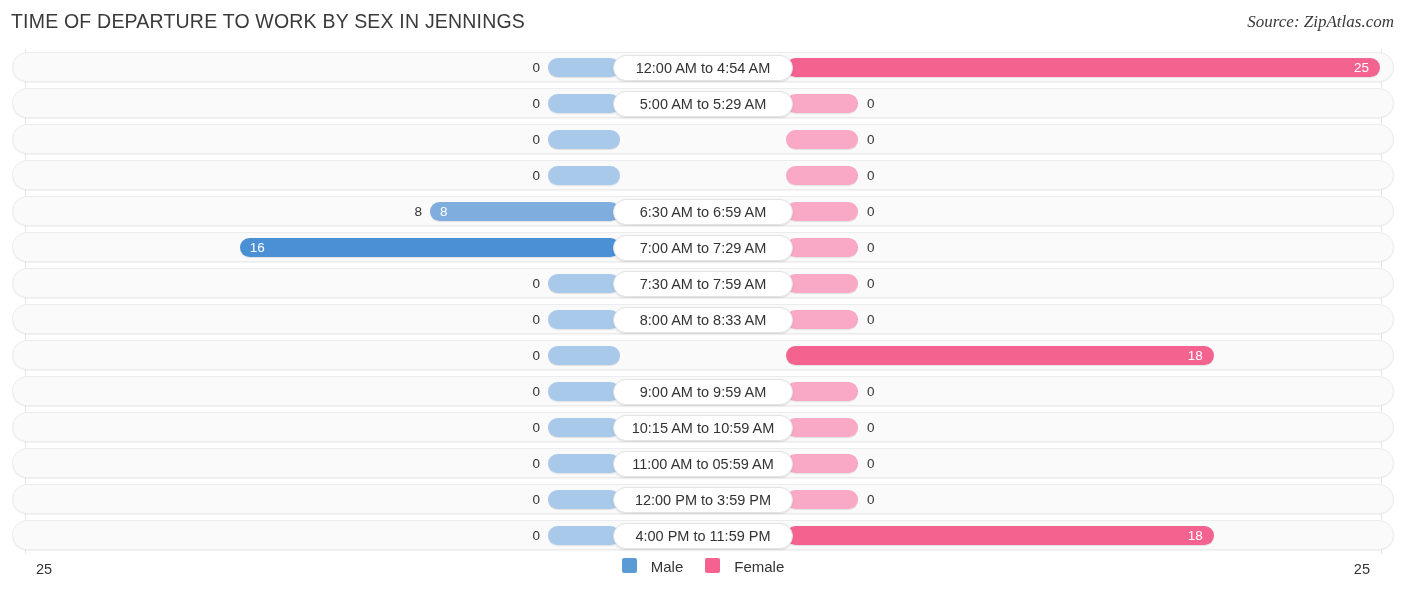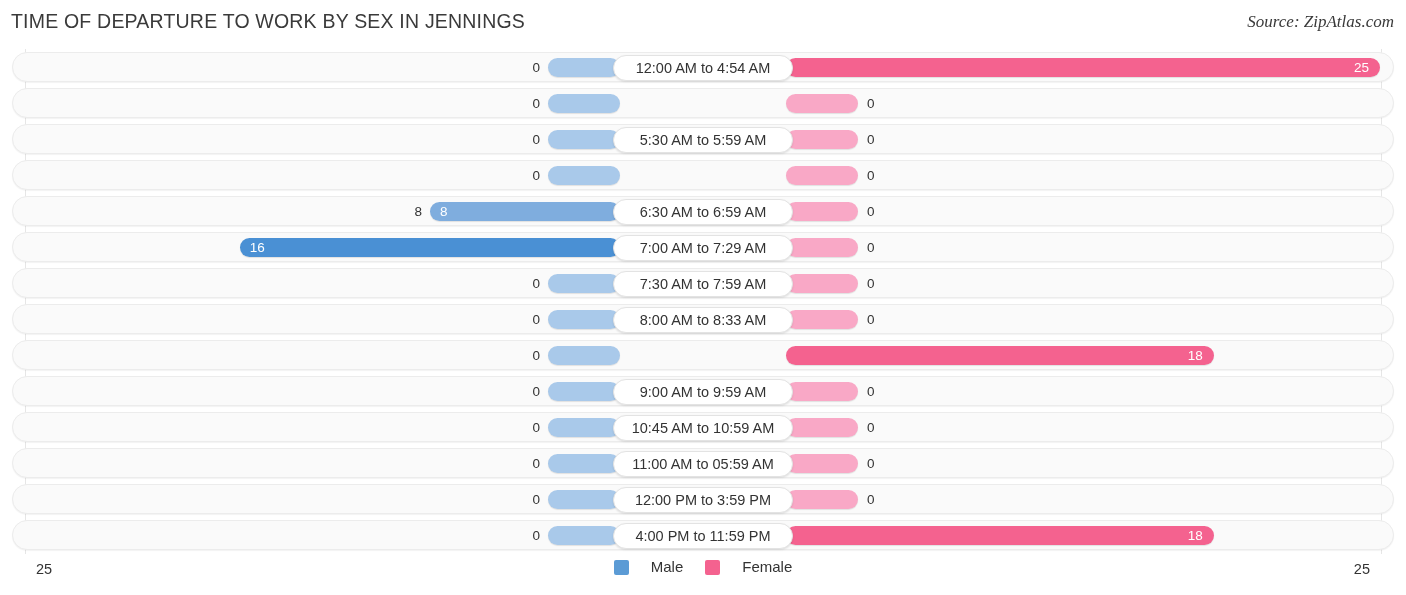--- a/index.html
+++ b/index.html
@@ -147,22 +147,22 @@
     top: 558px;
     left: 0;
     width: 1406px;
     display: flex;
     justify-content: center;
     align-items: center;
     gap: 22px;
   }
   .legend-item {
     display: flex;
-    align-items: flex-end;
-    gap: 22px;
+    align-items: flex-start;
+    gap: 14px;
   }
   .legend-swatch {
     width: 15px;
     height: 15px;
     border-radius: 2px;
   }
   .legend-label {
     font-size: 15px;
     color: #333333;
   }
@@ -187,28 +187,28 @@
           <span class="bar-value-in">25</span>
         </div>
         <div class="row-label">12:00 AM to 4:54 AM</div>
       </div>
       <div class="row">
         <div class="row-track"></div>
         <div class="bar bar-male" style="left: 548px; width: 72px; background: rgb(169, 201, 234);"></div>
         <div class="bar-value-out val-out-male" style="left: 0px; width: 540px;">0</div>
         <div class="bar-value-out val-out-female" style="left: 867px; width: 60px;">0</div>
         <div class="bar bar-female" style="left: 786px; width: 72px; background: rgb(249, 168, 198);"></div>
-      </div>
-      <div class="row">
-        <div class="row-track"></div>
-        <div class="bar bar-male" style="left: 548px; width: 72px; background: rgb(169, 201, 234);"></div>
-        <div class="bar-value-out val-out-male" style="left: 0px; width: 540px;">0</div>
-        <div class="bar-value-out val-out-female" style="left: 867px; width: 60px;">0</div>
-        <div class="bar bar-female" style="left: 786px; width: 72px; background: rgb(249, 168, 198);"></div>
-        <div class="row-label">5:30 AM to 5:59 AM</div>
+        <div class="row-label">5:00 AM to 5:29 AM</div>
+      </div>
+      <div class="row">
+        <div class="row-track"></div>
+        <div class="bar bar-male" style="left: 548px; width: 72px; background: rgb(169, 201, 234);"></div>
+        <div class="bar-value-out val-out-male" style="left: 0px; width: 540px;">0</div>
+        <div class="bar-value-out val-out-female" style="left: 867px; width: 60px;">0</div>
+        <div class="bar bar-female" style="left: 786px; width: 72px; background: rgb(249, 168, 198);"></div>
       </div>
       <div class="row">
         <div class="row-track"></div>
         <div class="bar bar-male" style="left: 548px; width: 72px; background: rgb(169, 201, 234);"></div>
         <div class="bar-value-out val-out-male" style="left: 0px; width: 540px;">0</div>
         <div class="bar-value-out val-out-female" style="left: 867px; width: 60px;">0</div>
         <div class="bar bar-female" style="left: 786px; width: 72px; background: rgb(249, 168, 198);"></div>
       </div>
       <div class="row">
         <div class="row-track"></div>
@@ -260,21 +260,21 @@
         <div class="bar-value-out val-out-female" style="left: 867px; width: 60px;">0</div>
         <div class="bar bar-female" style="left: 786px; width: 72px; background: rgb(249, 168, 198);"></div>
         <div class="row-label">9:00 AM to 9:59 AM</div>
       </div>
       <div class="row">
         <div class="row-track"></div>
         <div class="bar bar-male" style="left: 548px; width: 72px; background: rgb(169, 201, 234);"></div>
         <div class="bar-value-out val-out-male" style="left: 0px; width: 540px;">0</div>
         <div class="bar-value-out val-out-female" style="left: 867px; width: 60px;">0</div>
         <div class="bar bar-female" style="left: 786px; width: 72px; background: rgb(249, 168, 198);"></div>
-        <div class="row-label">10:45 AM to 10:59 AM</div>
+        <div class="row-label">10:15 AM to 10:59 AM</div>
       </div>
       <div class="row">
         <div class="row-track"></div>
         <div class="bar bar-male" style="left: 548px; width: 72px; background: rgb(169, 201, 234);"></div>
         <div class="bar-value-out val-out-male" style="left: 0px; width: 540px;">0</div>
         <div class="bar-value-out val-out-female" style="left: 867px; width: 60px;">0</div>
         <div class="bar bar-female" style="left: 786px; width: 72px; background: rgb(249, 168, 198);"></div>
         <div class="row-label">11:00 AM to 05:59 AM</div>
       </div>
       <div class="row">

